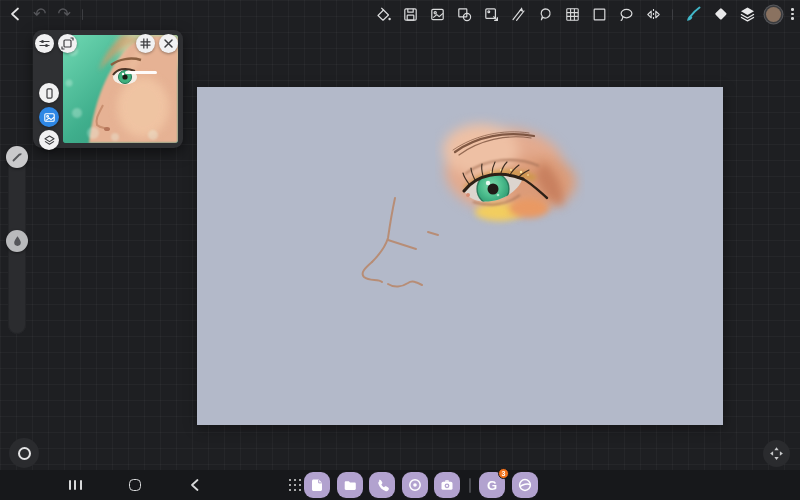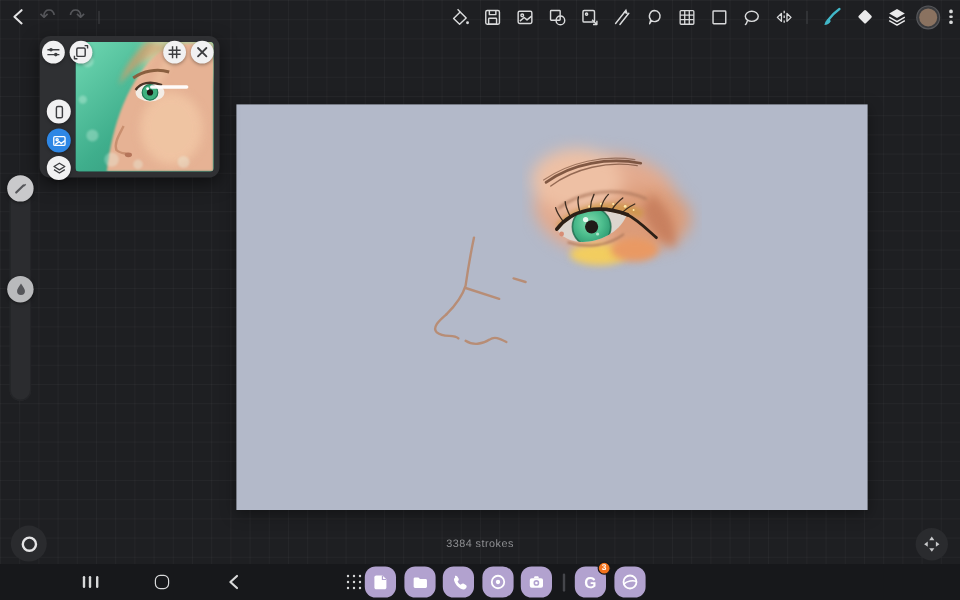--- a/index.html
+++ b/index.html
@@ -336,21 +336,20 @@
         <path d="M2.5 9.5 L8.5 3.5" stroke="#55565a" stroke-width="1.8" stroke-linecap="round"></path>
         <path d="M8.5 3.5 l1.4-1.4 .9.9 -1.4 1.4 Z" fill="#55565a"></path>
       </svg>
   </div>
   <div class="slider-knob" style="top:230px; background:#b9babc;">
     <svg width="11" height="12" viewBox="0 0 11 12">
         <path d="M5.5 1.2 C7.2 3.8 8.8 5.8 8.8 7.6 A3.3 3.3 0 1 1 2.2 7.6 C2.2 5.8 3.8 3.8 5.5 1.2 Z" fill="#55565a"></path>
       </svg>
   </div>
 
-  <div class="strokes">3384 strokes</div>
 
   <div class="quick-color">
       <span class="ring"></span>
     </div>
   <div class="fullscreen">
     <svg width="15" height="15" viewBox="0 0 16 16" fill="#c9cacc">
       <path d="M8 1.2 L10.3 4.4 H5.7 Z"></path>
         <path d="M8 14.8 L10.3 11.6 H5.7 Z"></path>
       <path d="M1.2 8 L4.4 5.7 V10.3 Z"></path>
         <path d="M14.8 8 L11.6 5.7 V10.3 Z"></path>

